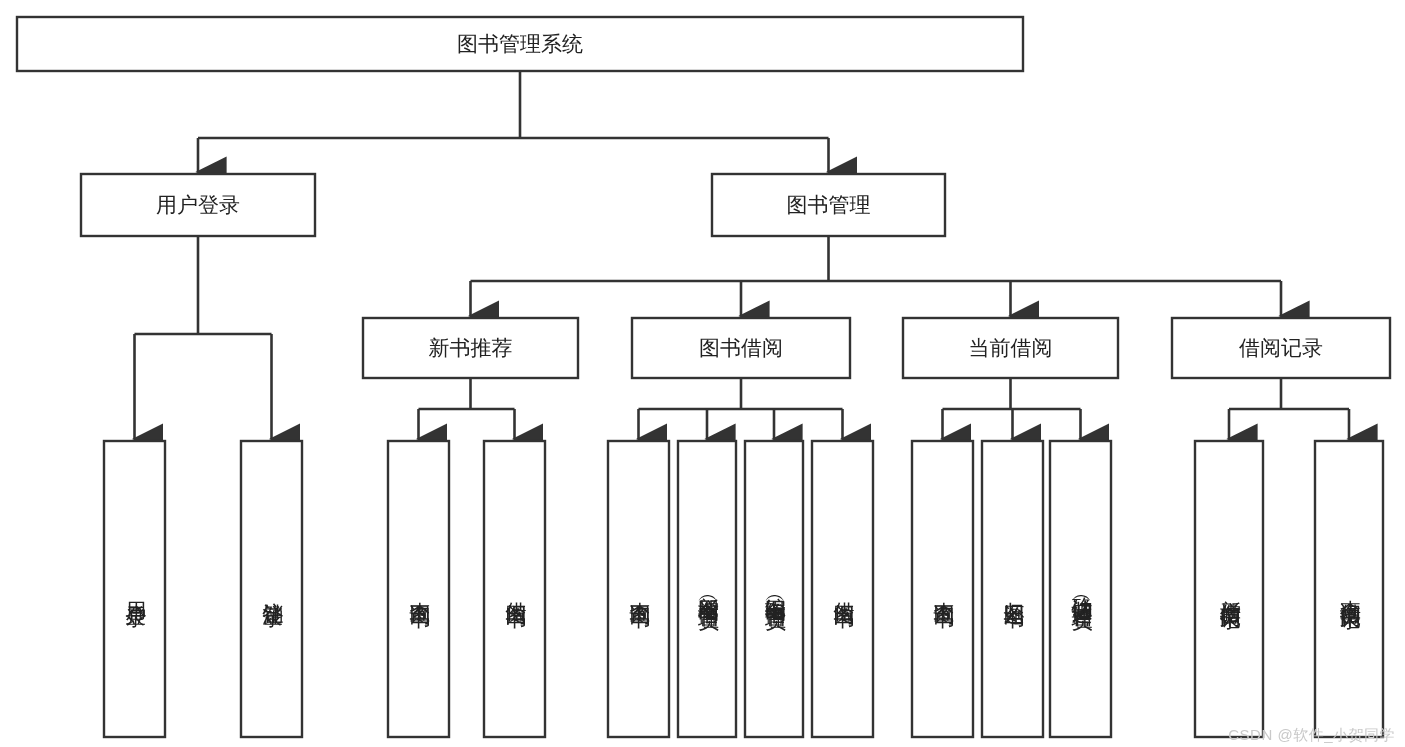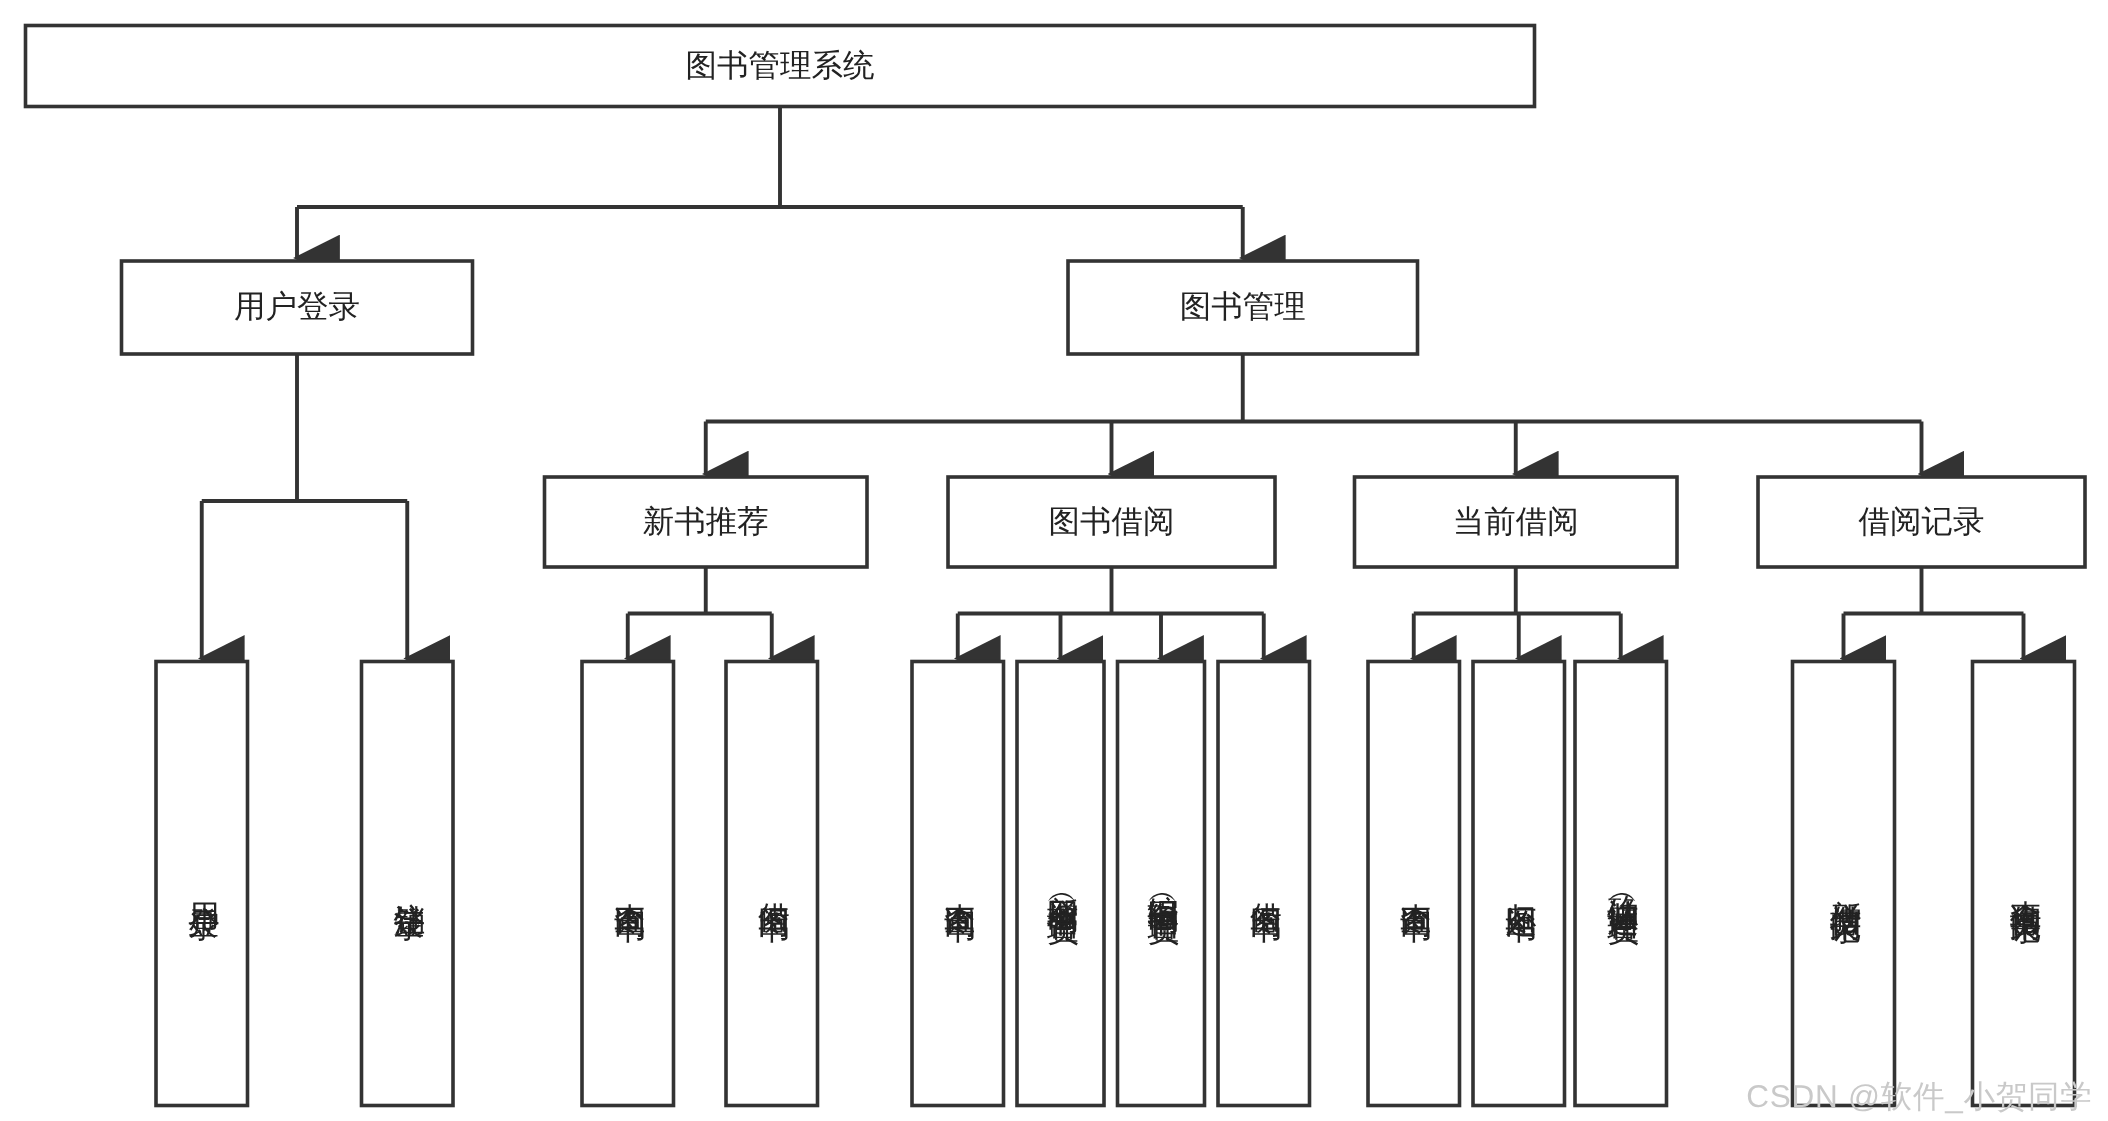--- a/index.html
+++ b/index.html
@@ -55,21 +55,21 @@
   }
   .arrow-head {
     fill: #333333;
     stroke: none;
   }
   .watermark {
     position: absolute;
     right: 10px;
     bottom: 6px;
     font-family: "Liberation Sans", "DejaVu Sans", sans-serif;
-    font-size: 21px;
+    font-size: 15px;
     color: #c9c9c9;
     white-space: nowrap;
     letter-spacing: 0.5px;
     user-select: none;
     margin-top: 16px;
   }
 </style>
 </head>
 <body>
 

